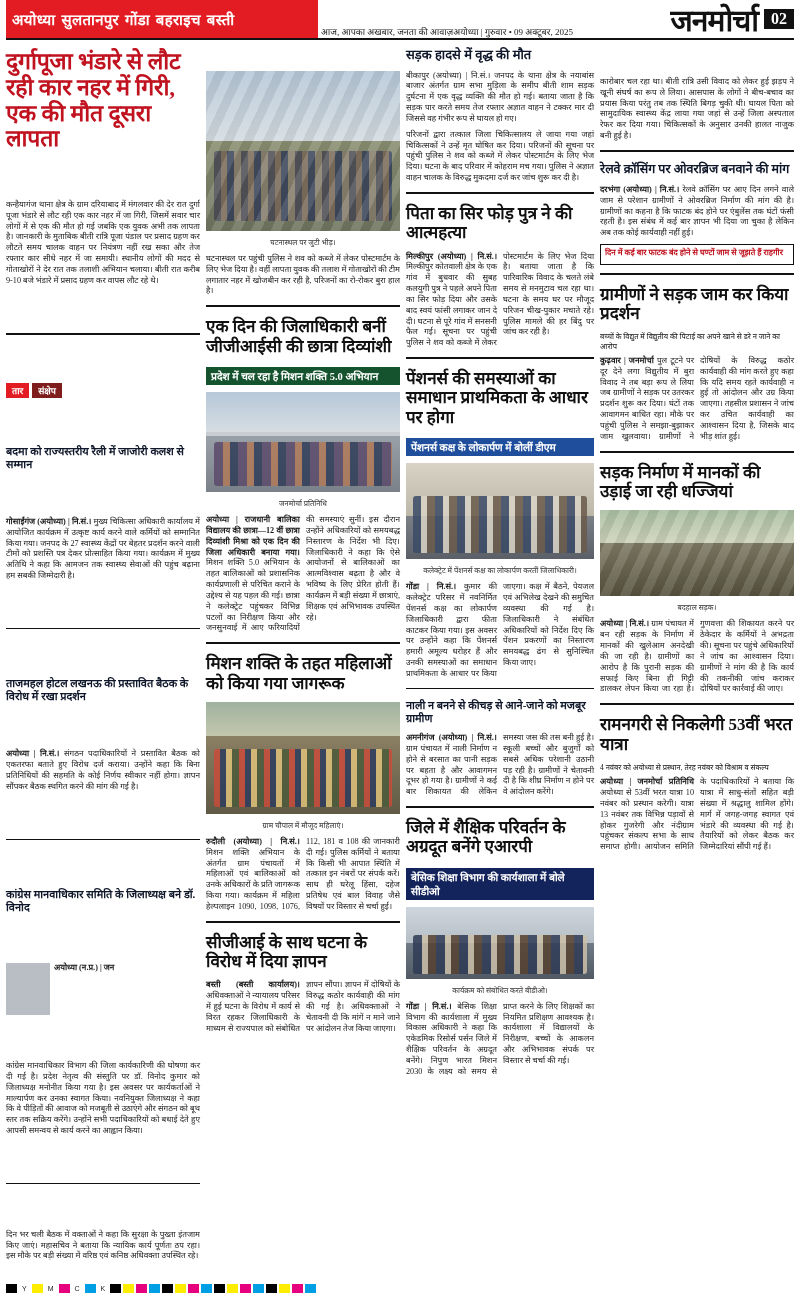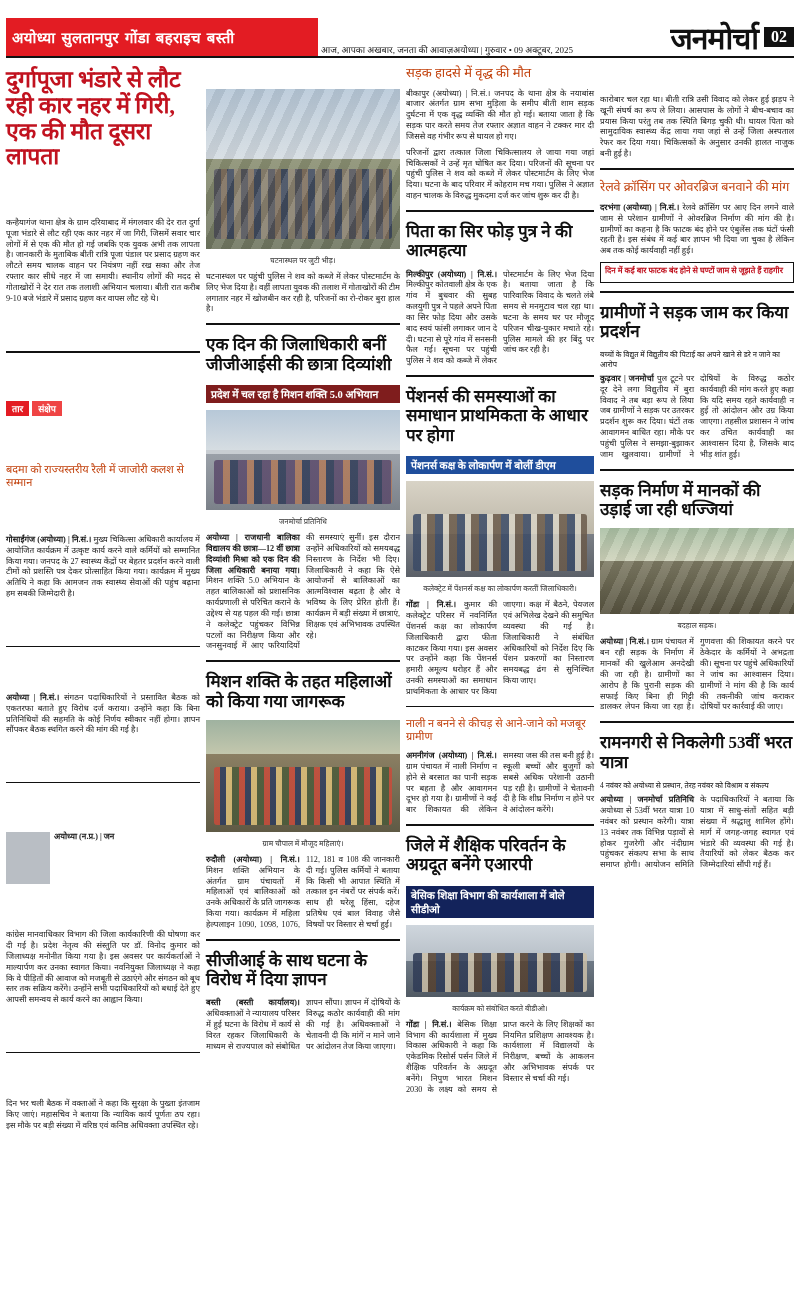--- a/index.html
+++ b/index.html
@@ -6,21 +6,21 @@
   body{
     width:800px;height:1295px;background:#ffffff;
     font-family:"Liberation Serif", serif;
     color:#111;
     overflow:hidden;
     position:relative;
   }
   .page{width:800px;height:1295px;position:relative;box-sizing:border-box;padding:0 6px;}
 
   
-  .masthead{display:flex;align-items:stretch;height:38px;border-bottom:2px solid #111;margin-top:18px;}
+  .masthead{display:flex;align-items:stretch;height:38px;border-bottom:2px solid #111;}
   .edition-strip{flex:0 0 300px;background:#e31c23;display:flex;align-items:center;gap:6px;padding:0 6px;}
   .edition-strip span{color:#fff;font-weight:bold;font-size:15px;letter-spacing:.3px;}
   .mast-center{flex:1;display:flex;flex-direction:row;justify-content:center;align-items:flex-end;padding-right:8px;}
   .mast-line{font-size:9px;color:#222;}
   .mast-right{flex:0 0 210px;display:flex;align-items:center;justify-content:flex-end;gap:6px;}
   .logo{font-size:30px;font-weight:bold;letter-spacing:-1px;}
   .pageno{background:#111;color:#fff;font-size:16px;font-weight:bold;padding:1px 7px;}
 
   
   .cols{display:flex;gap:6px;margin-top:5px;}
@@ -31,36 +31,36 @@
   .c4{width:196px;}
 
   .hr{border-top:1px solid #111;margin:3px 0;}
   .hr2{border-top:2px solid #111;margin:3px 0;}
 
   h1.lead{
     font-size:23px;line-height:1.12;font-weight:bold;color:#c1121f;margin:4px 0 5px;
     letter-spacing:-.2px;
   }
   h2.hl{font-size:17px;line-height:1.14;font-weight:bold;margin:2px 0 4px;}
-  h3.sub{font-size:11px;line-height:1.2;font-weight:normal;margin:2px 0 3px;color:#c2410c;}
+  h3.sub{font-size:11px;line-height:1.2;font-weight:bold;margin:2px 0 3px;color:#0f172a;}
   .kicker{background:#2b2b8f;color:#fff;font-size:10.5px;font-weight:bold;padding:2px 5px;display:block;margin:2px 0;}
-  .kicker.pink{background:#7f1d1d;}
+  .kicker.pink{background:#14532d;}
   .kicker.blue{background:#1f4e9c;}
   .kicker.dark{background:#13235b;}
 
   .body{font-size:8.2px;line-height:1.32;text-align:justify;color:#1a1a1a;}
   .body.two{column-count:2;column-gap:6px;}
   .dateline{font-weight:bold;}
 
   .photo{width:100%;background:#c8cdd2;position:relative;overflow:hidden;}
   .cap{font-size:7.5px;text-align:center;color:#333;padding:1px 0 2px;}
 
   .mini-tab{display:flex;gap:3px;margin:2px 0;}
   .mini-tab span{font-size:9px;font-weight:bold;color:#fff;background:#e31c23;padding:1px 6px;}
-  .mini-tab span.b{background:#ef4444;}
+  .mini-tab span.b{background:#7f1d1d;}
 
   .boxnote{border:1px solid #111;padding:3px 4px;font-size:8px;line-height:1.3;}
   .boxnote .bt{font-weight:bold;display:block;margin-bottom:2px;}
 
   .author{display:flex;gap:4px;align-items:flex-start;margin:3px 0;}
   .author .ph{width:44px;height:52px;background:#b9bec4;flex:0 0 44px;}
 
   
   .ph-sky{position:absolute;left:0;right:0;top:0;height:46%;background:linear-gradient(#b7c8d8,#d6dde2);}
   .ph-ground{position:absolute;left:0;right:0;bottom:0;height:56%;background:linear-gradient(#8a8f72,#6f7560);}
@@ -111,26 +111,28 @@
         <span class="b">संक्षेप</span>
       </div>
 
       <h3 class="sub">बदमा को राज्यस्तरीय रैली में जाजोरी कलश से सम्मान</h3>
       <div class="body">
         <span class="dateline">गोसाईंगंज (अयोध्या) | नि.सं.।</span>
         <span>मुख्य चिकित्सा अधिकारी कार्यालय में आयोजित कार्यक्रम में उत्कृष्ट कार्य करने वाले कर्मियों को सम्मानित किया गया। जनपद के 27 स्वास्थ्य केंद्रों पर बेहतर प्रदर्शन करने वाली टीमों को प्रशस्ति पत्र देकर प्रोत्साहित किया गया। कार्यक्रम में मुख्य अतिथि ने कहा कि आमजन तक स्वास्थ्य सेवाओं की पहुंच बढ़ाना हम सबकी जिम्मेदारी है।</span>
       </div>
 
       <div class="hr"></div>
+      <h3 class="sub">ताजमहल होटल लखनऊ की प्रस्तावित बैठक के विरोध में रखा प्रदर्शन</h3>
       <div class="body">
         <span class="dateline">अयोध्या | नि.सं.।</span>
         <span>संगठन पदाधिकारियों ने प्रस्तावित बैठक को एकतरफा बताते हुए विरोध दर्ज कराया। उन्होंने कहा कि बिना प्रतिनिधियों की सहमति के कोई निर्णय स्वीकार नहीं होगा। ज्ञापन सौंपकर बैठक स्थगित करने की मांग की गई है।</span>
       </div>
 
       <div class="hr"></div>
+      <h3 class="sub">कांग्रेस मानवाधिकार समिति के जिलाध्यक्ष बने डॉ. विनोद</h3>
       <div class="author">
         <div class="ph"></div>
         <div class="body" style="flex:1">
           <span class="dateline">अयोध्या (न.प्र.) | जन</span>
         </div>
       </div>
       <div class="body">कांग्रेस मानवाधिकार विभाग की जिला कार्यकारिणी की घोषणा कर दी गई है। प्रदेश नेतृत्व की संस्तुति पर डॉ. विनोद कुमार को जिलाध्यक्ष मनोनीत किया गया है। इस अवसर पर कार्यकर्ताओं ने माल्यार्पण कर उनका स्वागत किया। नवनियुक्त जिलाध्यक्ष ने कहा कि वे पीड़ितों की आवाज को मजबूती से उठाएंगे और संगठन को बूथ स्तर तक सक्रिय करेंगे। उन्होंने सभी पदाधिकारियों को बधाई देते हुए आपसी समन्वय से कार्य करने का आह्वान किया।</div>
 
       <div class="hr"></div>
       <div class="body">दिन भर चली बैठक में वक्ताओं ने कहा कि सुरक्षा के पुख्ता इंतजाम किए जाएं। महासचिव ने बताया कि न्यायिक कार्य पूर्णतः ठप रहा। इस मौके पर बड़ी संख्या में वरिष्ठ एवं कनिष्ठ अधिवक्ता उपस्थित रहे।</div>

